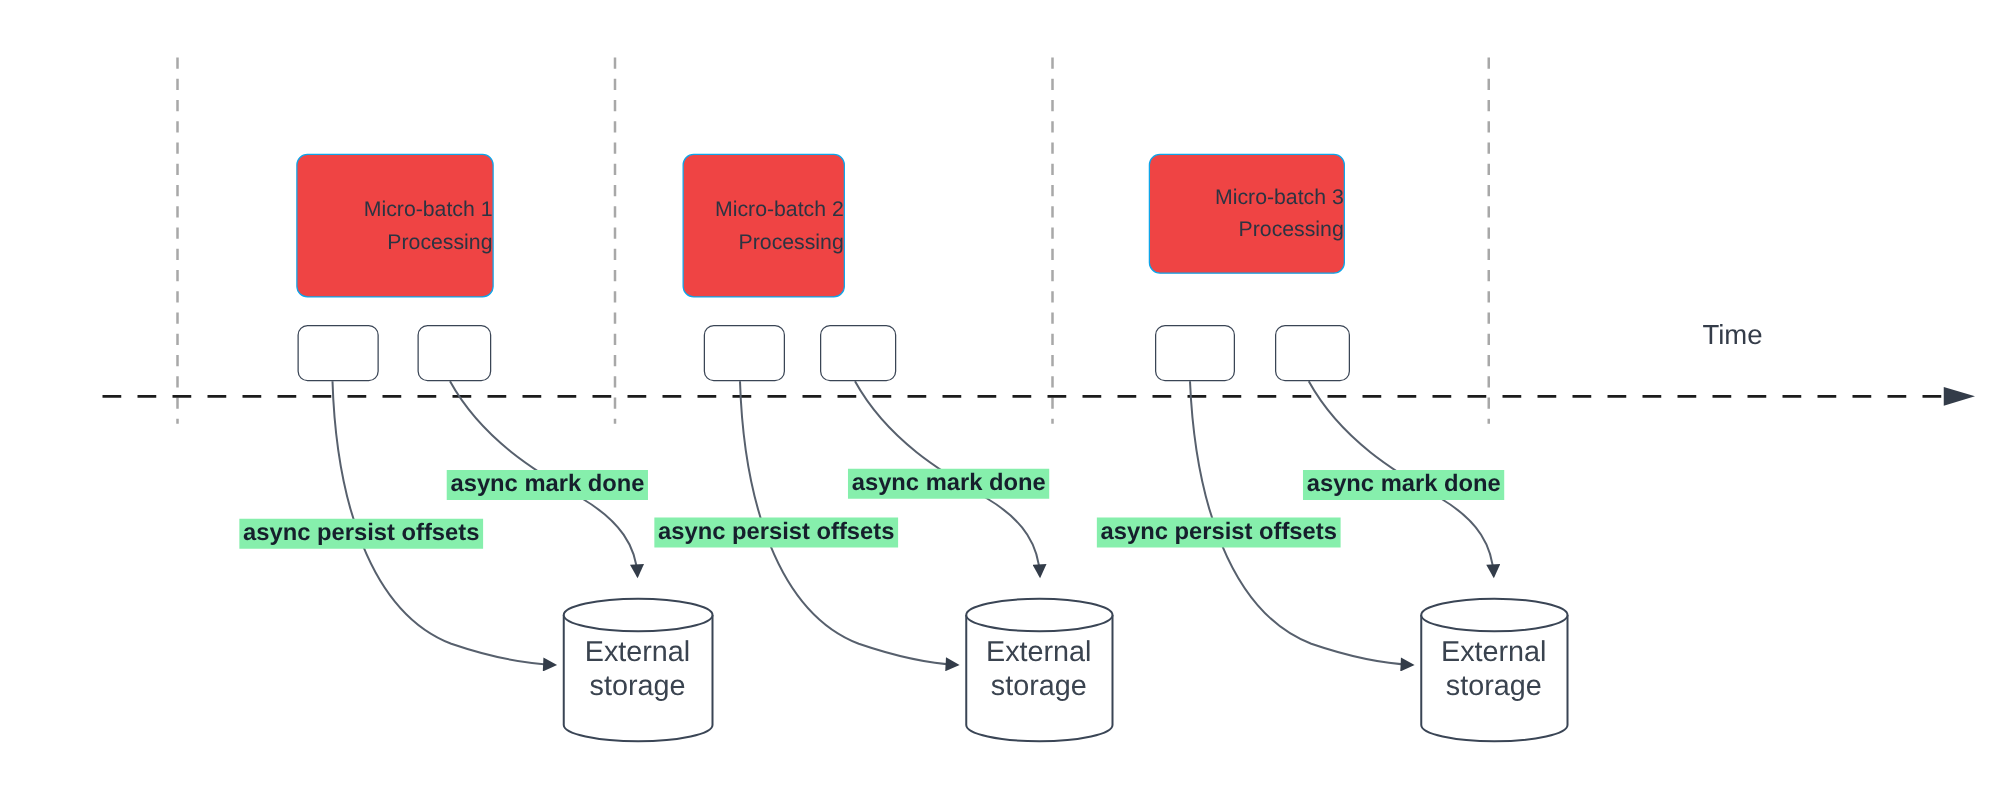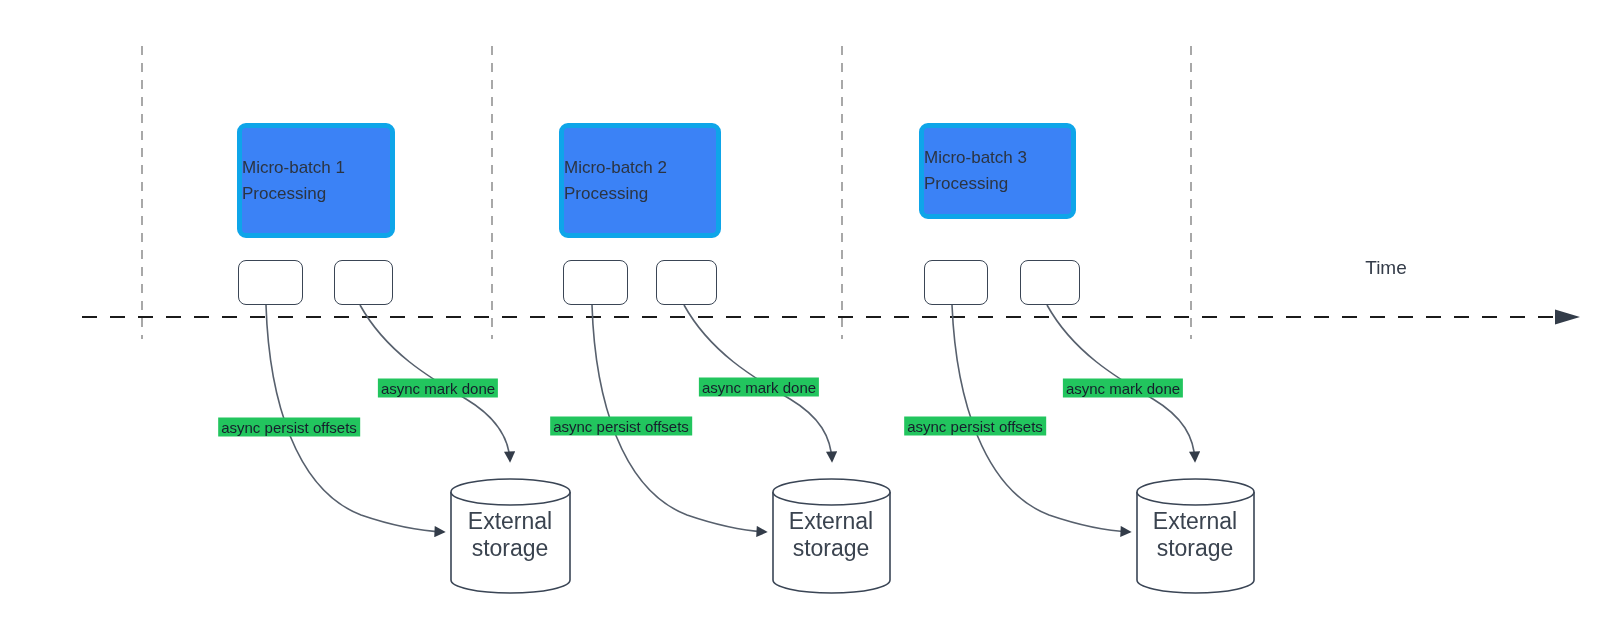--- a/index.html
+++ b/index.html
@@ -18,63 +18,63 @@
   .layer {
     position: absolute;
     left: 0;
     top: 0;
     width: 1600px;
     height: 642px;
   }
   .batch-box {
     position: absolute;
     box-sizing: border-box;
-    border: 5px solid #0ea5e9;
+    border: 1px solid #0ea5e9;
     border-radius: 9px;
-    background: #3b82f6;
+    background: #ef4444;
     display: flex;
     flex-direction: column;
-    align-items: flex-start;
+    align-items: flex-end;
     justify-content: center;
     text-align: center;
     color: #2b3442;
     font-size: 17px;
     line-height: 26px;
   }
   .mini-rect {
     position: absolute;
     box-sizing: border-box;
     border: 1px solid #3a4555;
     border-radius: 8px;
     background: #ffffff;
   }
   .arrow-label {
     position: absolute;
     transform: translate(-50%, -50%);
-    background: #22c55e;
+    background: #86efac;
     padding: 1px 3px;
-    font-size: 15px;
-    font-weight: normal;
+    font-size: 19px;
+    font-weight: bold;
     color: #161f2c;
     white-space: nowrap;
   }
   .storage-label {
     position: absolute;
     transform: translateX(-50%);
     text-align: center;
     color: #3a434f;
     font-size: 23px;
     line-height: 27px;
     white-space: nowrap;
   }
   .time-label {
     position: absolute;
     transform: translate(-50%, -50%);
     color: #343c49;
-    font-size: 19px;
+    font-size: 22px;
     color: #343c49;
     white-space: nowrap;
   }
 </style>
 </head>
 <body>
 
 <div class="canvas">
 
   <svg class="layer" viewBox="0 0 1600 642">
@@ -118,21 +118,21 @@
       <path d="M 684 305 C 710 352, 754 378, 790 399 C 820 417, 831 437, 832 461" marker-end="url(#arrow)"></path>
       <path d="M 952 305 C 956 400, 984 490, 1049 515 C 1084 527, 1110 531, 1130 532" marker-end="url(#arrow)"></path>
       <path d="M 1047 305 C 1073 352, 1117 378, 1153 399 C 1183 417, 1194 437, 1195 461" marker-end="url(#arrow)"></path>
     </g>
   </svg>
 
   <div class="batch-box" style="left:237px; top:123px; width:158px; height:115px;">
     <span>Micro-batch 1</span>
     <span>Processing</span>
   </div>
-  <div class="batch-box" style="left:559px; top:123px; width:162px; height:115px;">
+  <div class="batch-box" style="left:546px; top:123px; width:130px; height:115px;">
     <span>Micro-batch 2</span>
     <span>Processing</span>
   </div>
   <div class="batch-box" style="left:919px; top:123px; width:157px; height:96px;">
     <span>Micro-batch 3</span>
     <span>Processing</span>
   </div>
 
   <div class="mini-rect" style="left:238px;  top:260px; width:65px; height:45px;"></div>
   <div class="mini-rect" style="left:334px;  top:260px; width:59px; height:45px;"></div>

